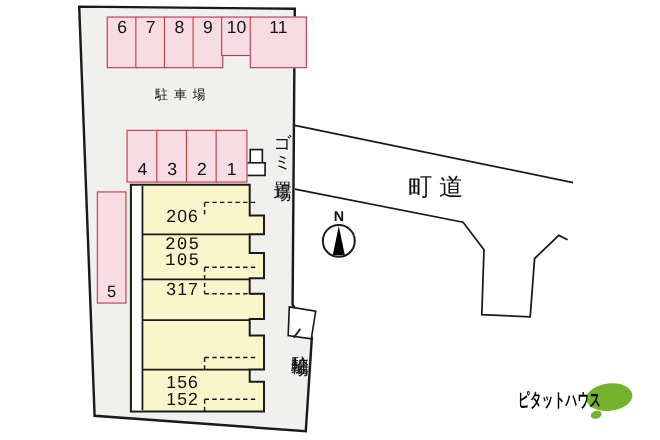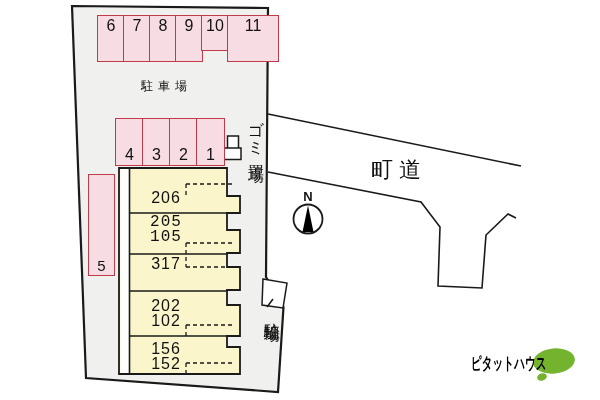--- a/index.html
+++ b/index.html
@@ -127,24 +127,20 @@
   <div class="unit-label" style="left:131px;top:174px;margin-top:16px;">
     <div>206</div>
   </div>
   <div class="unit-label" style="left:131px;top:215px;font-family:Liberation Mono, monospace;">
     <div>205</div>
     <div>105</div>
   </div>
   <div class="unit-label" style="left:131px;top:256px;">
     <div>317</div>
   </div>
-  <div class="unit-label" style="left:131px;top:298px;">
-    <div>202</div>
-    <div>102</div>
-  </div>
   <div class="unit-label" style="left:131px;top:341px;">
     <div>156</div>
     <div>152</div>
   </div>
 
   <div class="label big" style="left:141px;top:78px;">駐車場</div>
   <div class="road-label" style="left:371px;top:155px;">町道</div>
   <div class="vtext" style="left:245px;top:110px;">ゴミ置場</div>
   <div class="vtext" style="left:261px;top:310px;letter-spacing:2px;">駐輪場</div>
   <div class="n-label" style="left:296px;top:189px;">N</div>

